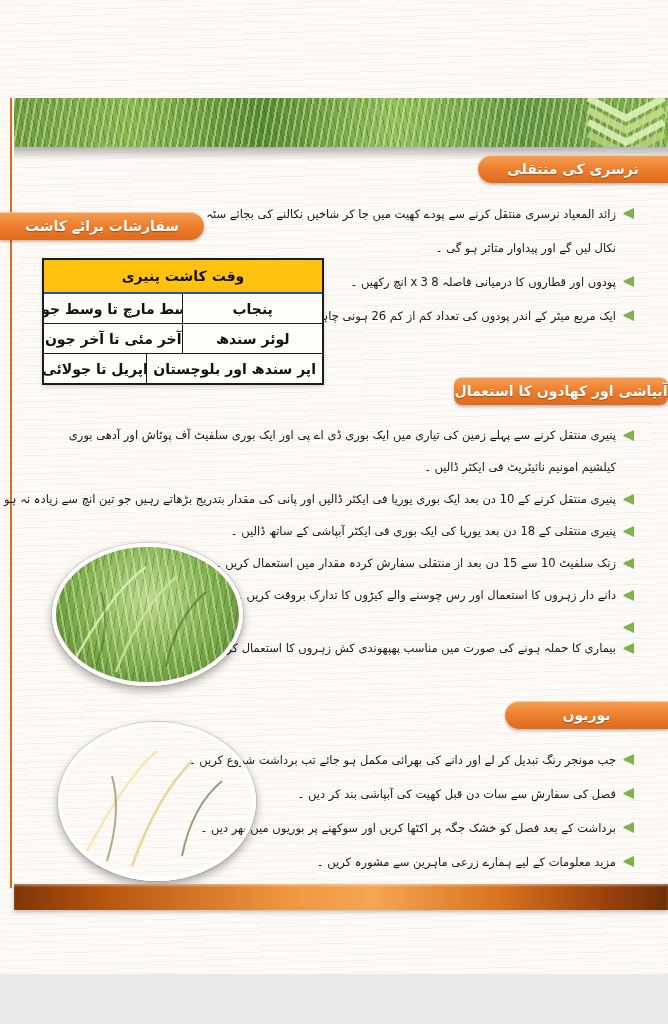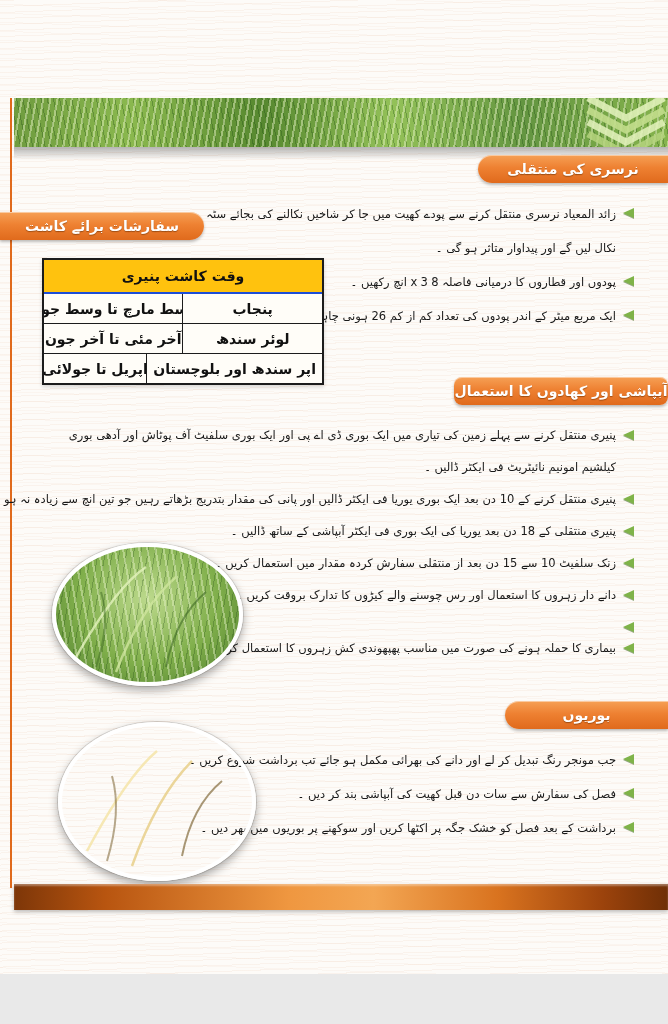--- a/index.html
+++ b/index.html
@@ -185,20 +185,24 @@
       <span class="b-text">جب مونجر رنگ تبدیل کر لے اور دانے کی بھرائی مکمل ہو جائے تب برداشت شروع کریں ۔</span>
     </div>
     <div class="bullet">
       <span class="b-arrow"></span>
       <span class="b-text">فصل کی سفارش سے سات دن قبل کھیت کی آبپاشی بند کر دیں ۔</span>
     </div>
     <div class="bullet">
       <span class="b-arrow"></span>
       <span class="b-text">برداشت کے بعد فصل کو خشک جگہ پر اکٹھا کریں اور سوکھنے پر بوریوں میں بھر دیں ۔</span>
     </div>
+    <div class="bullet">
+      <span class="b-arrow"></span>
+      <span class="b-text">مزید معلومات کے لیے ہمارے زرعی ماہرین سے مشورہ کریں ۔</span>
+    </div>
   </div>
 
   <div class="oval oval-gold">
     <svg viewBox="0 0 190 151">
       <path d="M25 125 Q65 50 95 25" stroke="#f4e4a8" stroke-width="2.5" fill="none" opacity=".85"></path>
       <path d="M70 140 Q95 70 130 35" stroke="#e8cf8a" stroke-width="2.5" fill="none" opacity=".85"></path>
       <path d="M120 130 Q130 80 160 55" stroke="#6f5520" stroke-width="2" fill="none" opacity=".6"></path>
       <path d="M45 135 Q60 85 50 50" stroke="#6f5520" stroke-width="2" fill="none" opacity=".5"></path>
     </svg>
   </div>

